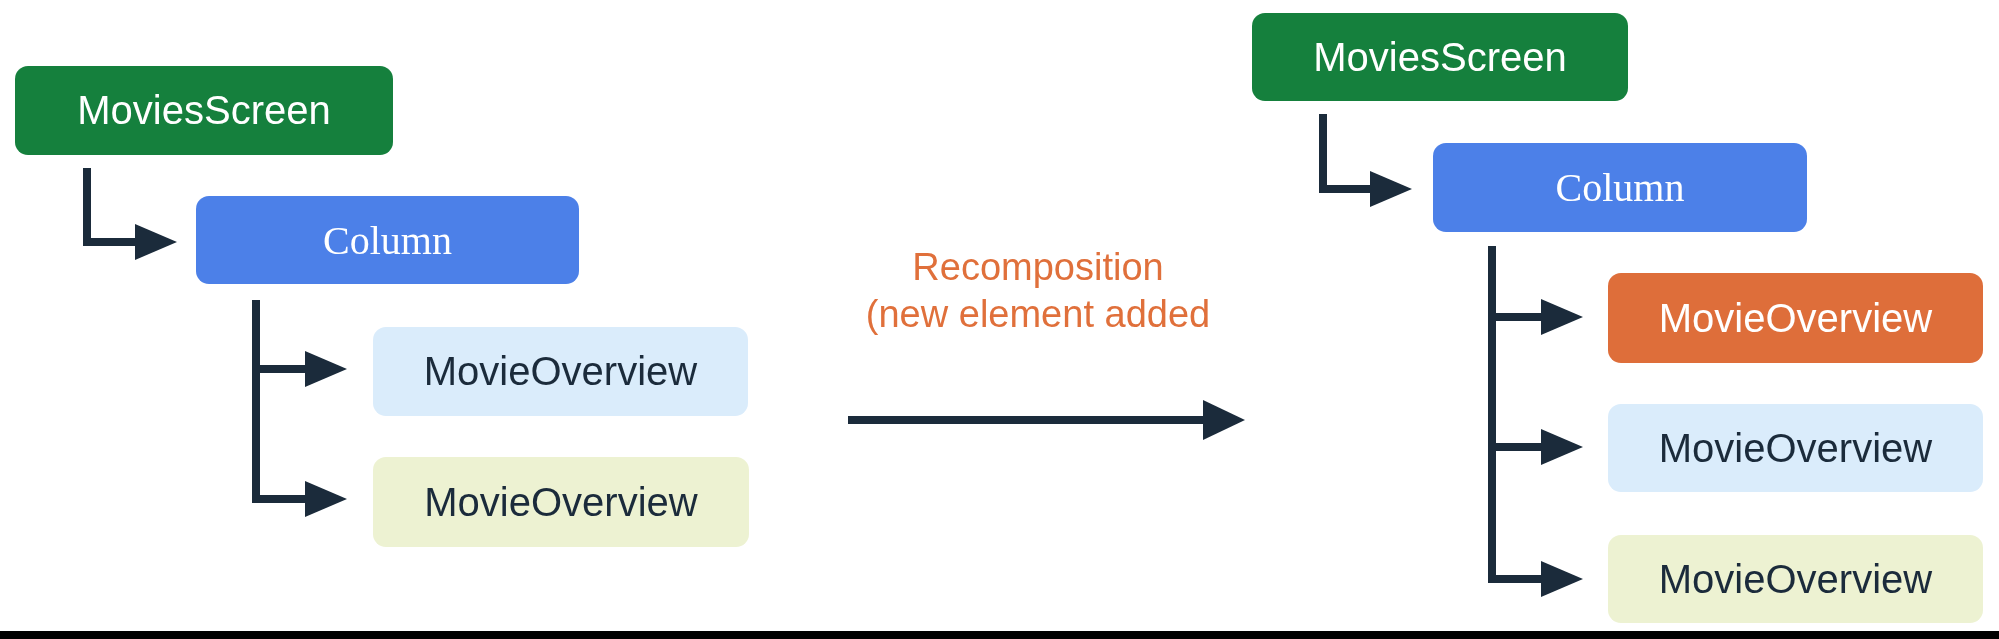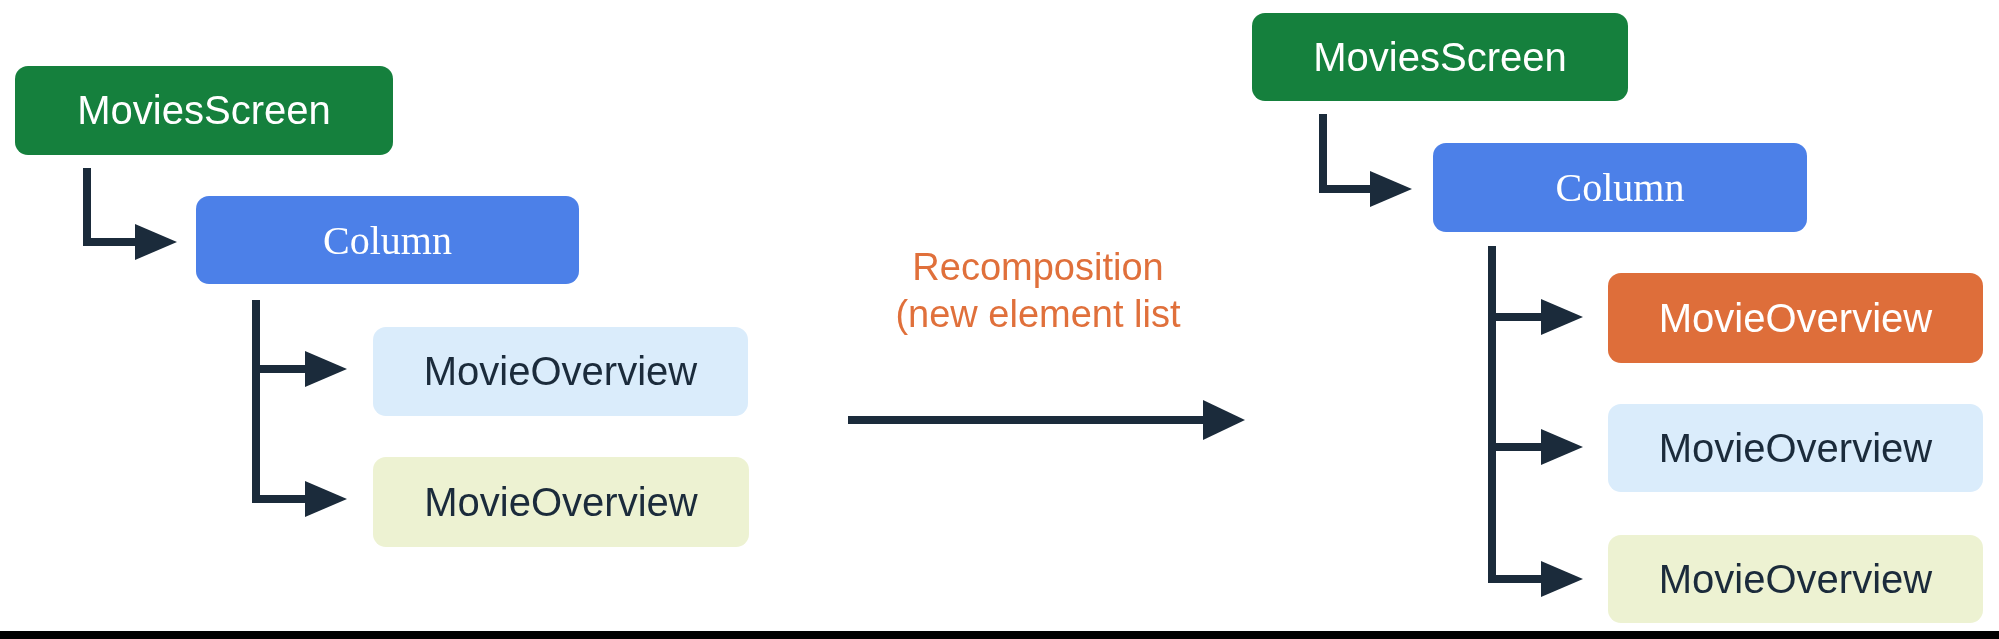--- a/index.html
+++ b/index.html
@@ -99,21 +99,21 @@
   <div class="line" id="lt-branch0-h"></div>
   <div class="head" id="lt-branch0-a"></div>
   <div class="line" id="lt-branch1-h"></div>
   <div class="head" id="lt-branch1-a"></div>
 
   <div class="box c-lightblue" id="lt-item0">MovieOverview</div>
   <div class="box c-lightyellow" id="lt-item1">MovieOverview</div>
 
   <div id="caption">
     <div>Recomposition</div>
-    <div>(new element list</div>
+    <div>(new element added</div>
   </div>
   <div class="line" id="main-arrow-line"></div>
   <div class="head" id="main-arrow-head"></div>
 
   <div class="box c-green" id="rt-root">MoviesScreen</div>
 
   <div class="line" id="rt-elbow-v"></div>
   <div class="line" id="rt-elbow-h"></div>
   <div class="head" id="rt-elbow-a"></div>
 

